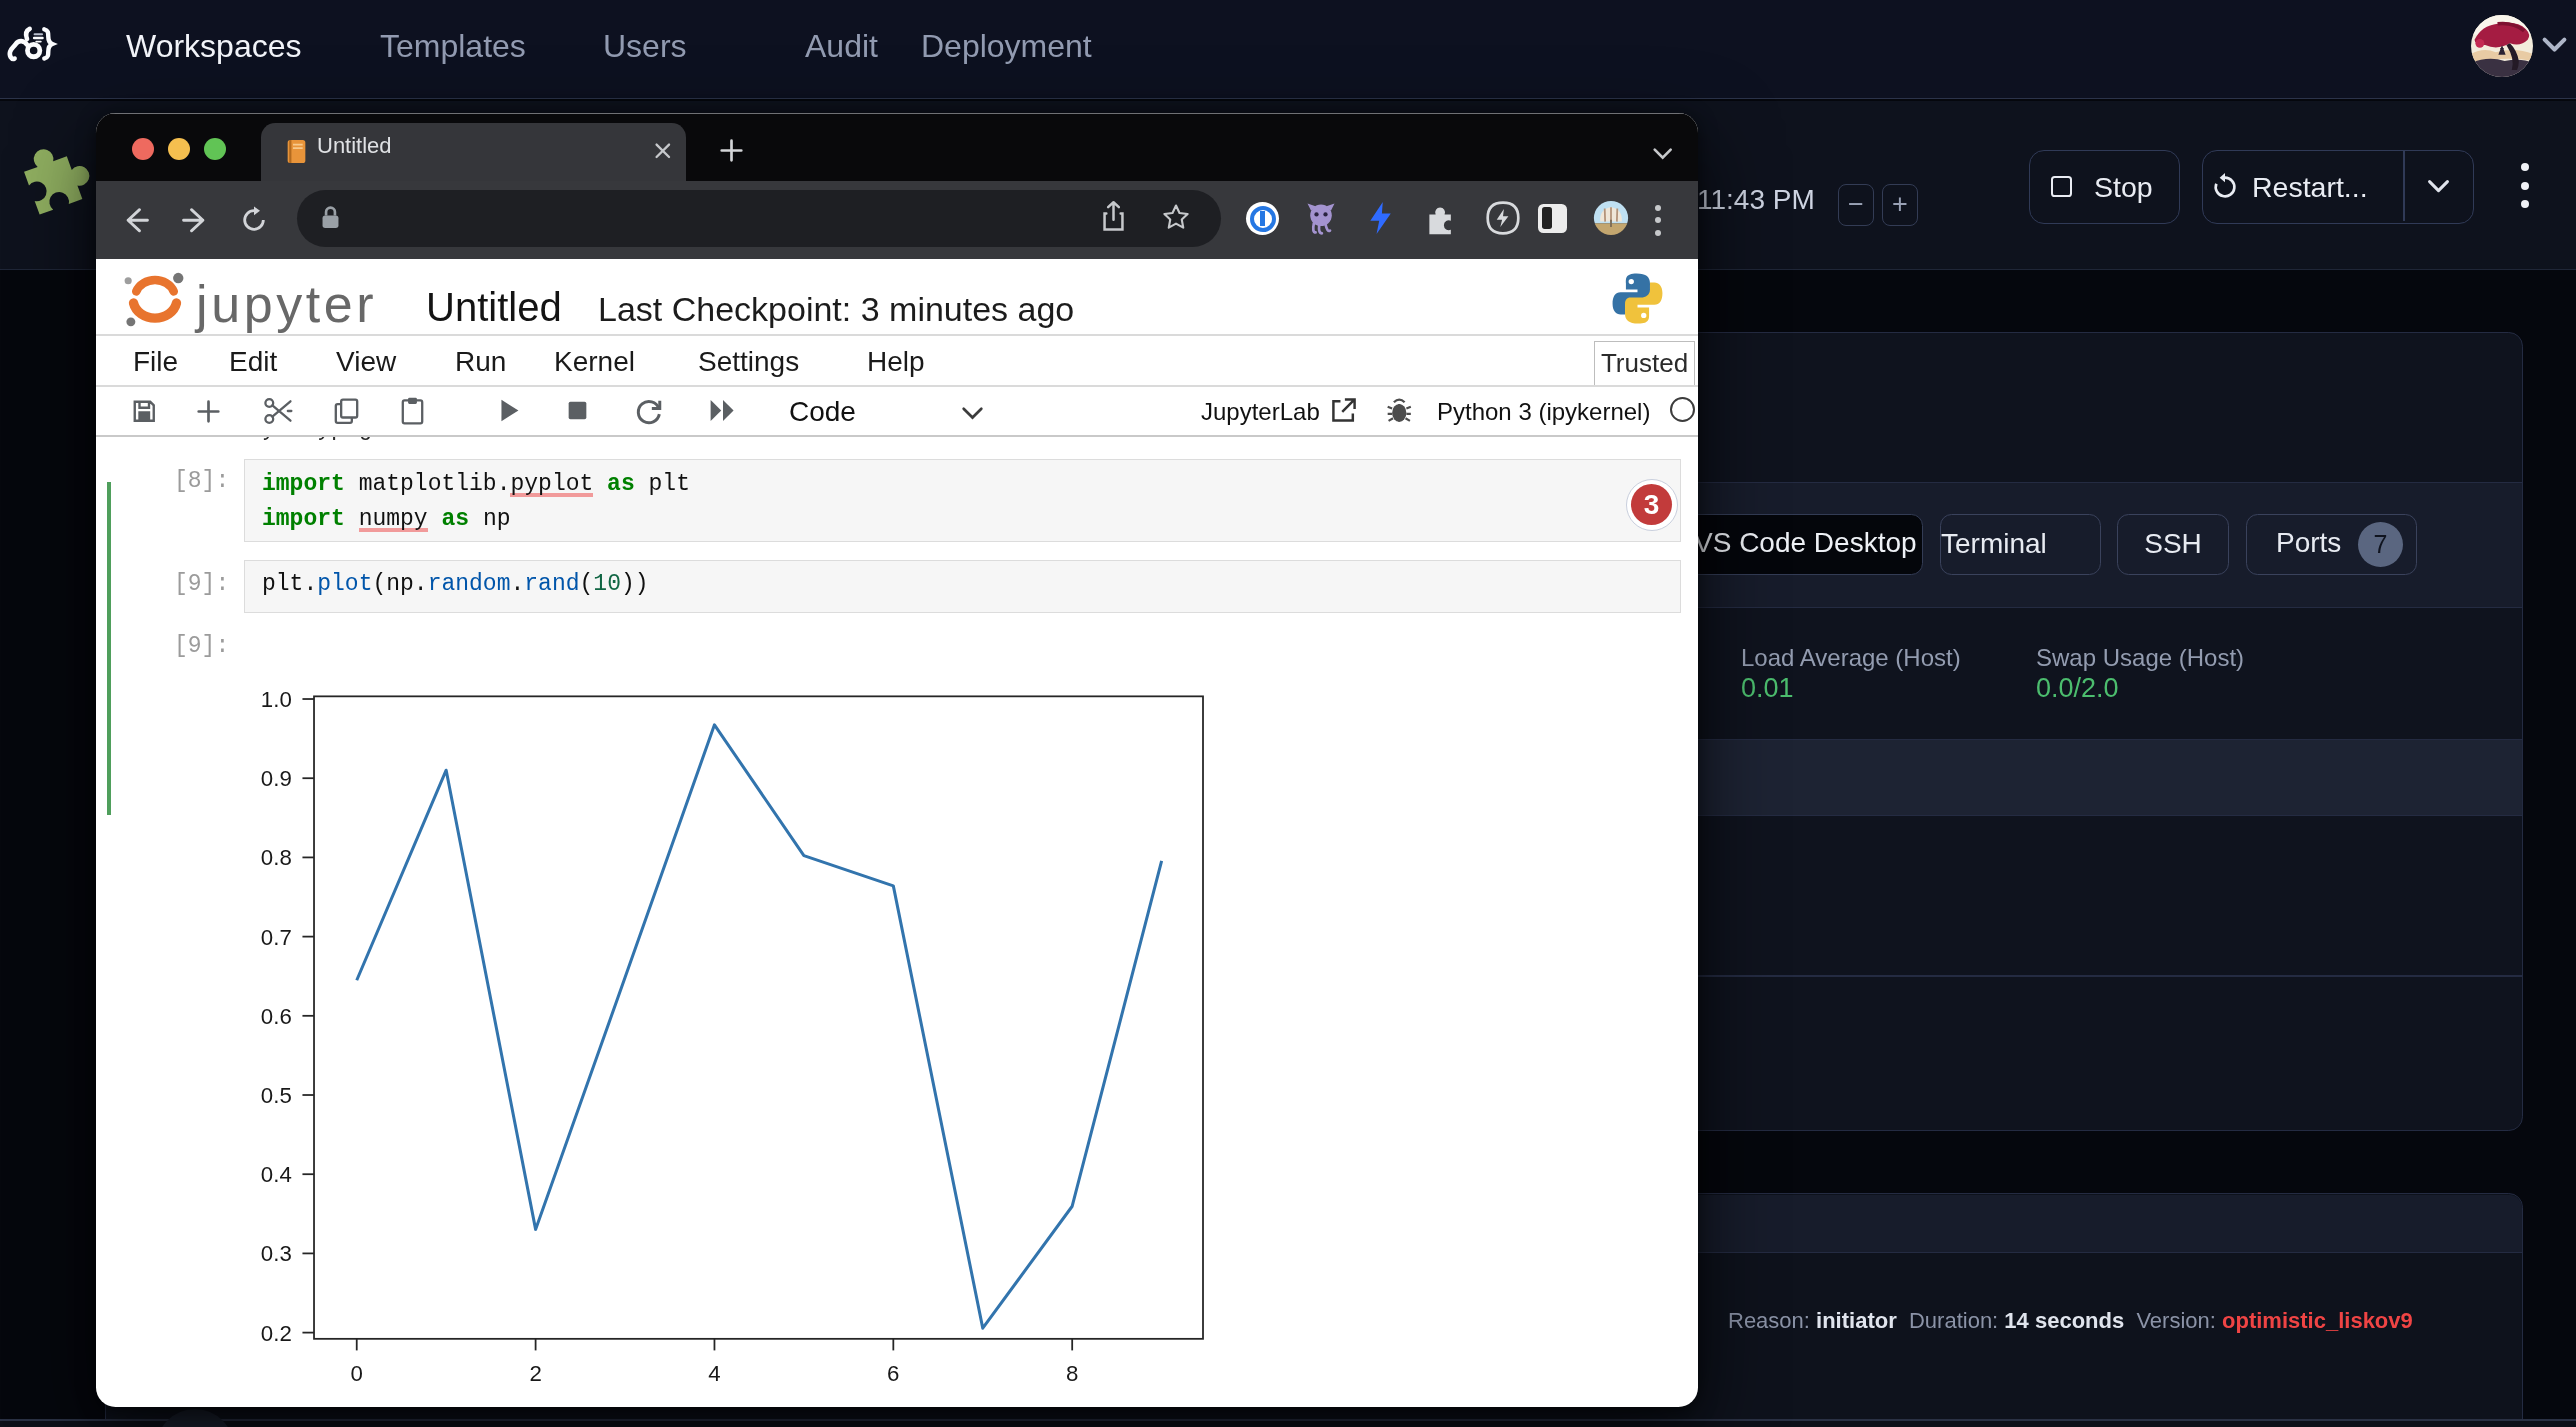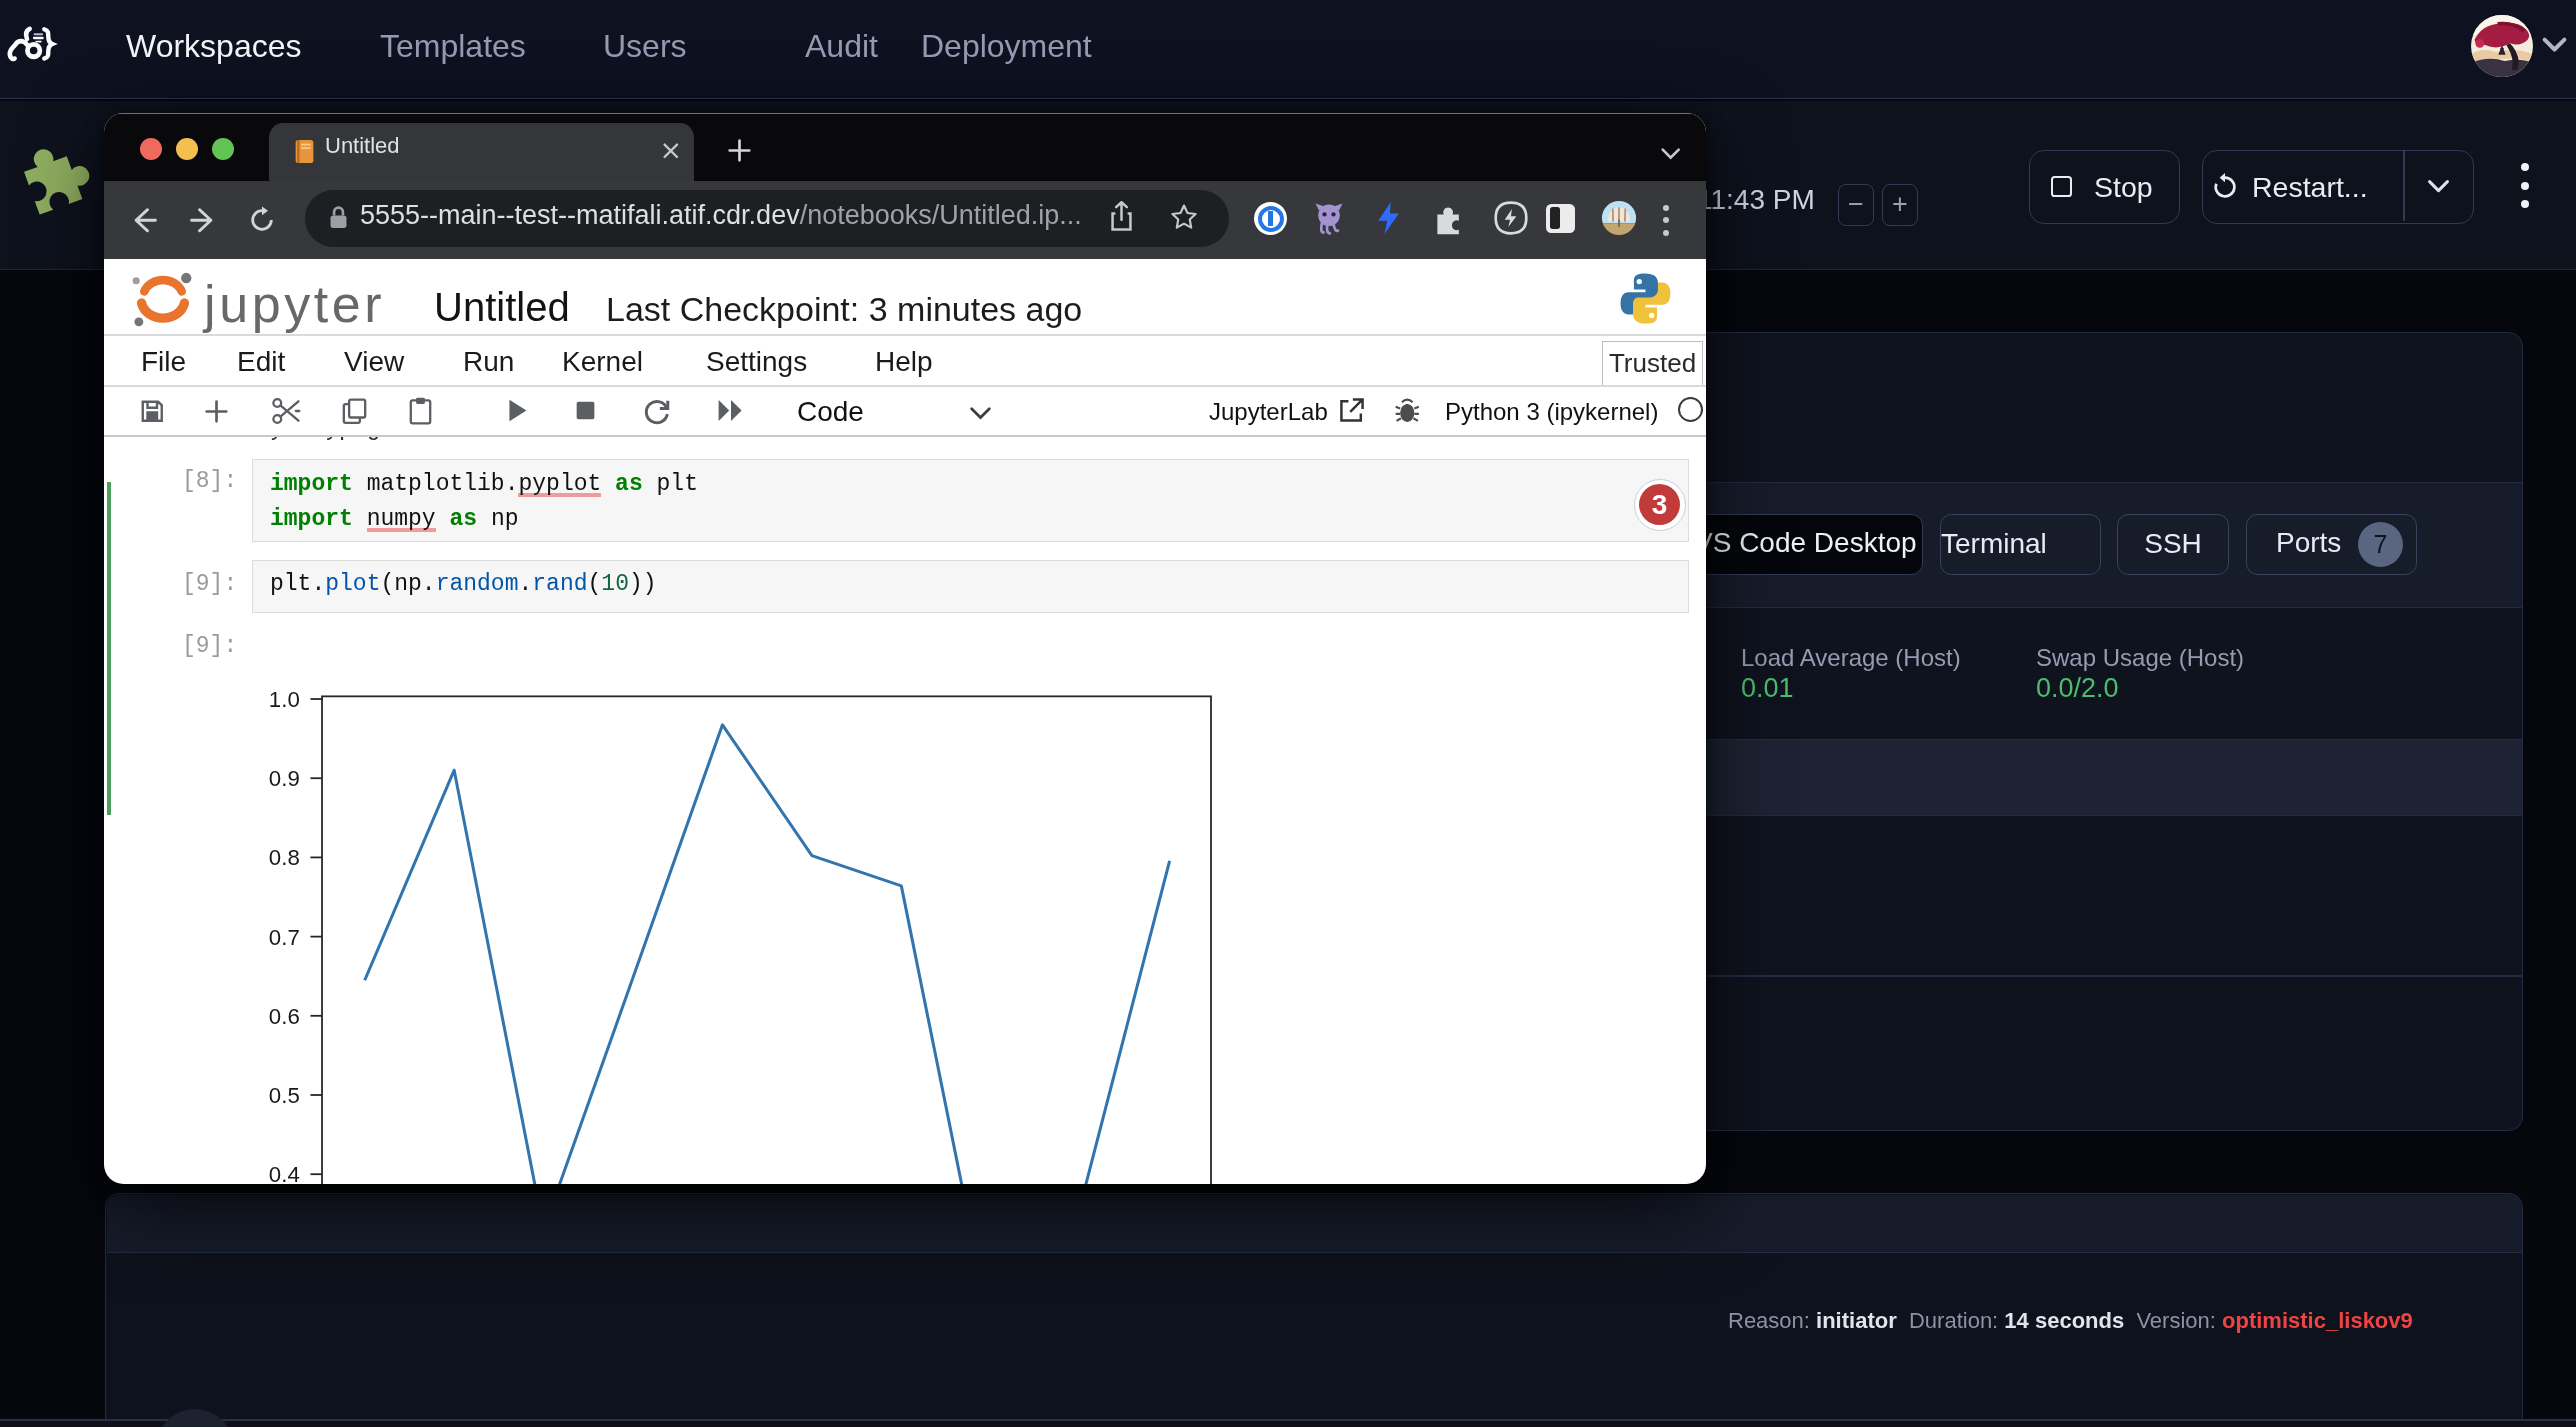--- a/index.html
+++ b/index.html
@@ -108,21 +108,21 @@
   <div class="abs" style="left:0;top:1419px;width:2576px;height:1.8px;background:#2a3144;"></div>
   <div class="abs" style="left:0;top:1421px;width:2576px;height:7.1px;background:#0d1019;"></div>
   <div class="abs" style="left:156px;top:1409px;width:78px;height:78px;border-radius:50%;background:#1c2230;"></div>
 
   <svg class="abs" style="left:7.1px;top:138px;" width="91" height="91" viewBox="0 0 88 88">
     <g transform="rotate(-20 44 44)">
       <path d="M22 24 L36 24 A 9.5 9.5 0 1 1 52 24 L66 24 L66 38 A 9.5 9.5 0 1 1 66 54 L66 68 L52 68 A 9.5 9.5 0 1 0 36 68 L22 68 L22 54 A 9.5 9.5 0 1 0 22 38 Z" fill="#8fae60"></path>
     </g>
   </svg>
 
-  <div id="win" class="abs" style="z-index:20;left:104px;top:113px;width:1602px;height:1071px;border-radius:19.6px;overflow:hidden;box-shadow:0 27px 80px rgba(0,0,0,.65), 0 3.6px 18px rgba(0,0,0,.5);background:#ffffff;">
+  <div id="win" class="abs" style="z-index:20;left:96px;top:113px;width:1602px;height:1294px;border-radius:19.6px;overflow:hidden;box-shadow:0 27px 80px rgba(0,0,0,.65), 0 3.6px 18px rgba(0,0,0,.5);background:#ffffff;">
 
     <div class="abs" style="left:0;top:0;width:1602px;height:68px;background:#09090b;border-top:1.8px solid #707175;"></div>
     <div class="abs" style="left:148px;top:136px;width:0;"></div>
     <div class="abs" style="left:36px;top:25px;width:22px;height:22px;border-radius:50%;background:#ee6a5f;"></div>
     <div class="abs" style="left:72px;top:25px;width:22px;height:22px;border-radius:50%;background:#f5bf4f;"></div>
     <div class="abs" style="left:108px;top:25px;width:22px;height:22px;border-radius:50%;background:#61c455;"></div>
 
     <div class="abs" style="left:165px;top:9.8px;width:425px;height:58px;background:#35363a;border-radius:14.2px 14.2px 0 0;"></div>
     <svg class="abs" style="left:189px;top:26px;" width="23" height="27" viewBox="0 0 26 30">
       <path d="M3 4 Q3 1 6 1 L20 1 Q23 1 23 4 L23 24 Q23 27 20 27 L6 27 Q3 27 3 24 Z" fill="#e8943a"></path>
@@ -150,21 +150,20 @@
     <svg class="abs" style="left:142px;top:91px;" width="32" height="32" viewBox="0 0 24 24">
       <path d="M19 12 A 7 7 0 1 1 12 5" fill="none" stroke="#d2d4d8" stroke-width="2.1"></path>
       <path d="M12 1.8 L16.5 5 L12 8.4 Z" fill="#d2d4d8"></path>
     </svg>
 
     <div class="abs" style="left:201px;top:77px;width:924px;height:57px;background:#1e1f23;border-radius:28.5px;"></div>
     <svg class="abs" style="left:223px;top:91px;" width="23" height="28.5" viewBox="0 0 26 32">
       <rect x="4" y="13" width="18" height="14" rx="3" fill="#9aa0a6"></rect>
       <path d="M8 13 V 9 a5 5 0 0 1 10 0 V 13" fill="none" stroke="#9aa0a6" stroke-width="3"></path>
     </svg>
-    <div class="abs" style="left:256px;top:87px;font-size:27px;color:#dde0e3;white-space:pre;">5555--main--test--matifali.atif.cdr.dev<span style="color:#9da3a9;">/notebooks/Untitled.ip...</span></div>
     <svg class="abs" style="left:1004px;top:87px;" width="27" height="34" viewBox="0 0 30 38">
       <path d="M15 3 L15 22 M9 8 L15 2.5 L21 8" fill="none" stroke="#c6c8cb" stroke-width="2.8" stroke-linecap="round" stroke-linejoin="round"></path>
       <path d="M7 15 H5 V33 H25 V15 H23" fill="none" stroke="#c6c8cb" stroke-width="2.8" stroke-linecap="round"></path>
     </svg>
     <svg class="abs" style="left:1065px;top:89px;" width="30" height="30" viewBox="0 0 24 24">
       <path d="M12 2.8 L14.8 8.8 L21.3 9.6 L16.6 14 L17.8 20.5 L12 17.3 L6.2 20.5 L7.4 14 L2.7 9.6 L9.2 8.8 Z" fill="none" stroke="#c6c8cb" stroke-width="1.7" stroke-linejoin="round"></path>
     </svg>
 
     <div class="abs" style="left:1150px;top:89px;width:33px;height:33px;border-radius:50%;background:#fff;"></div>
     <div class="abs" style="left:1154px;top:93px;width:26px;height:26px;border-radius:50%;border:4.5px solid #2577e3;background:#fff;"></div>

